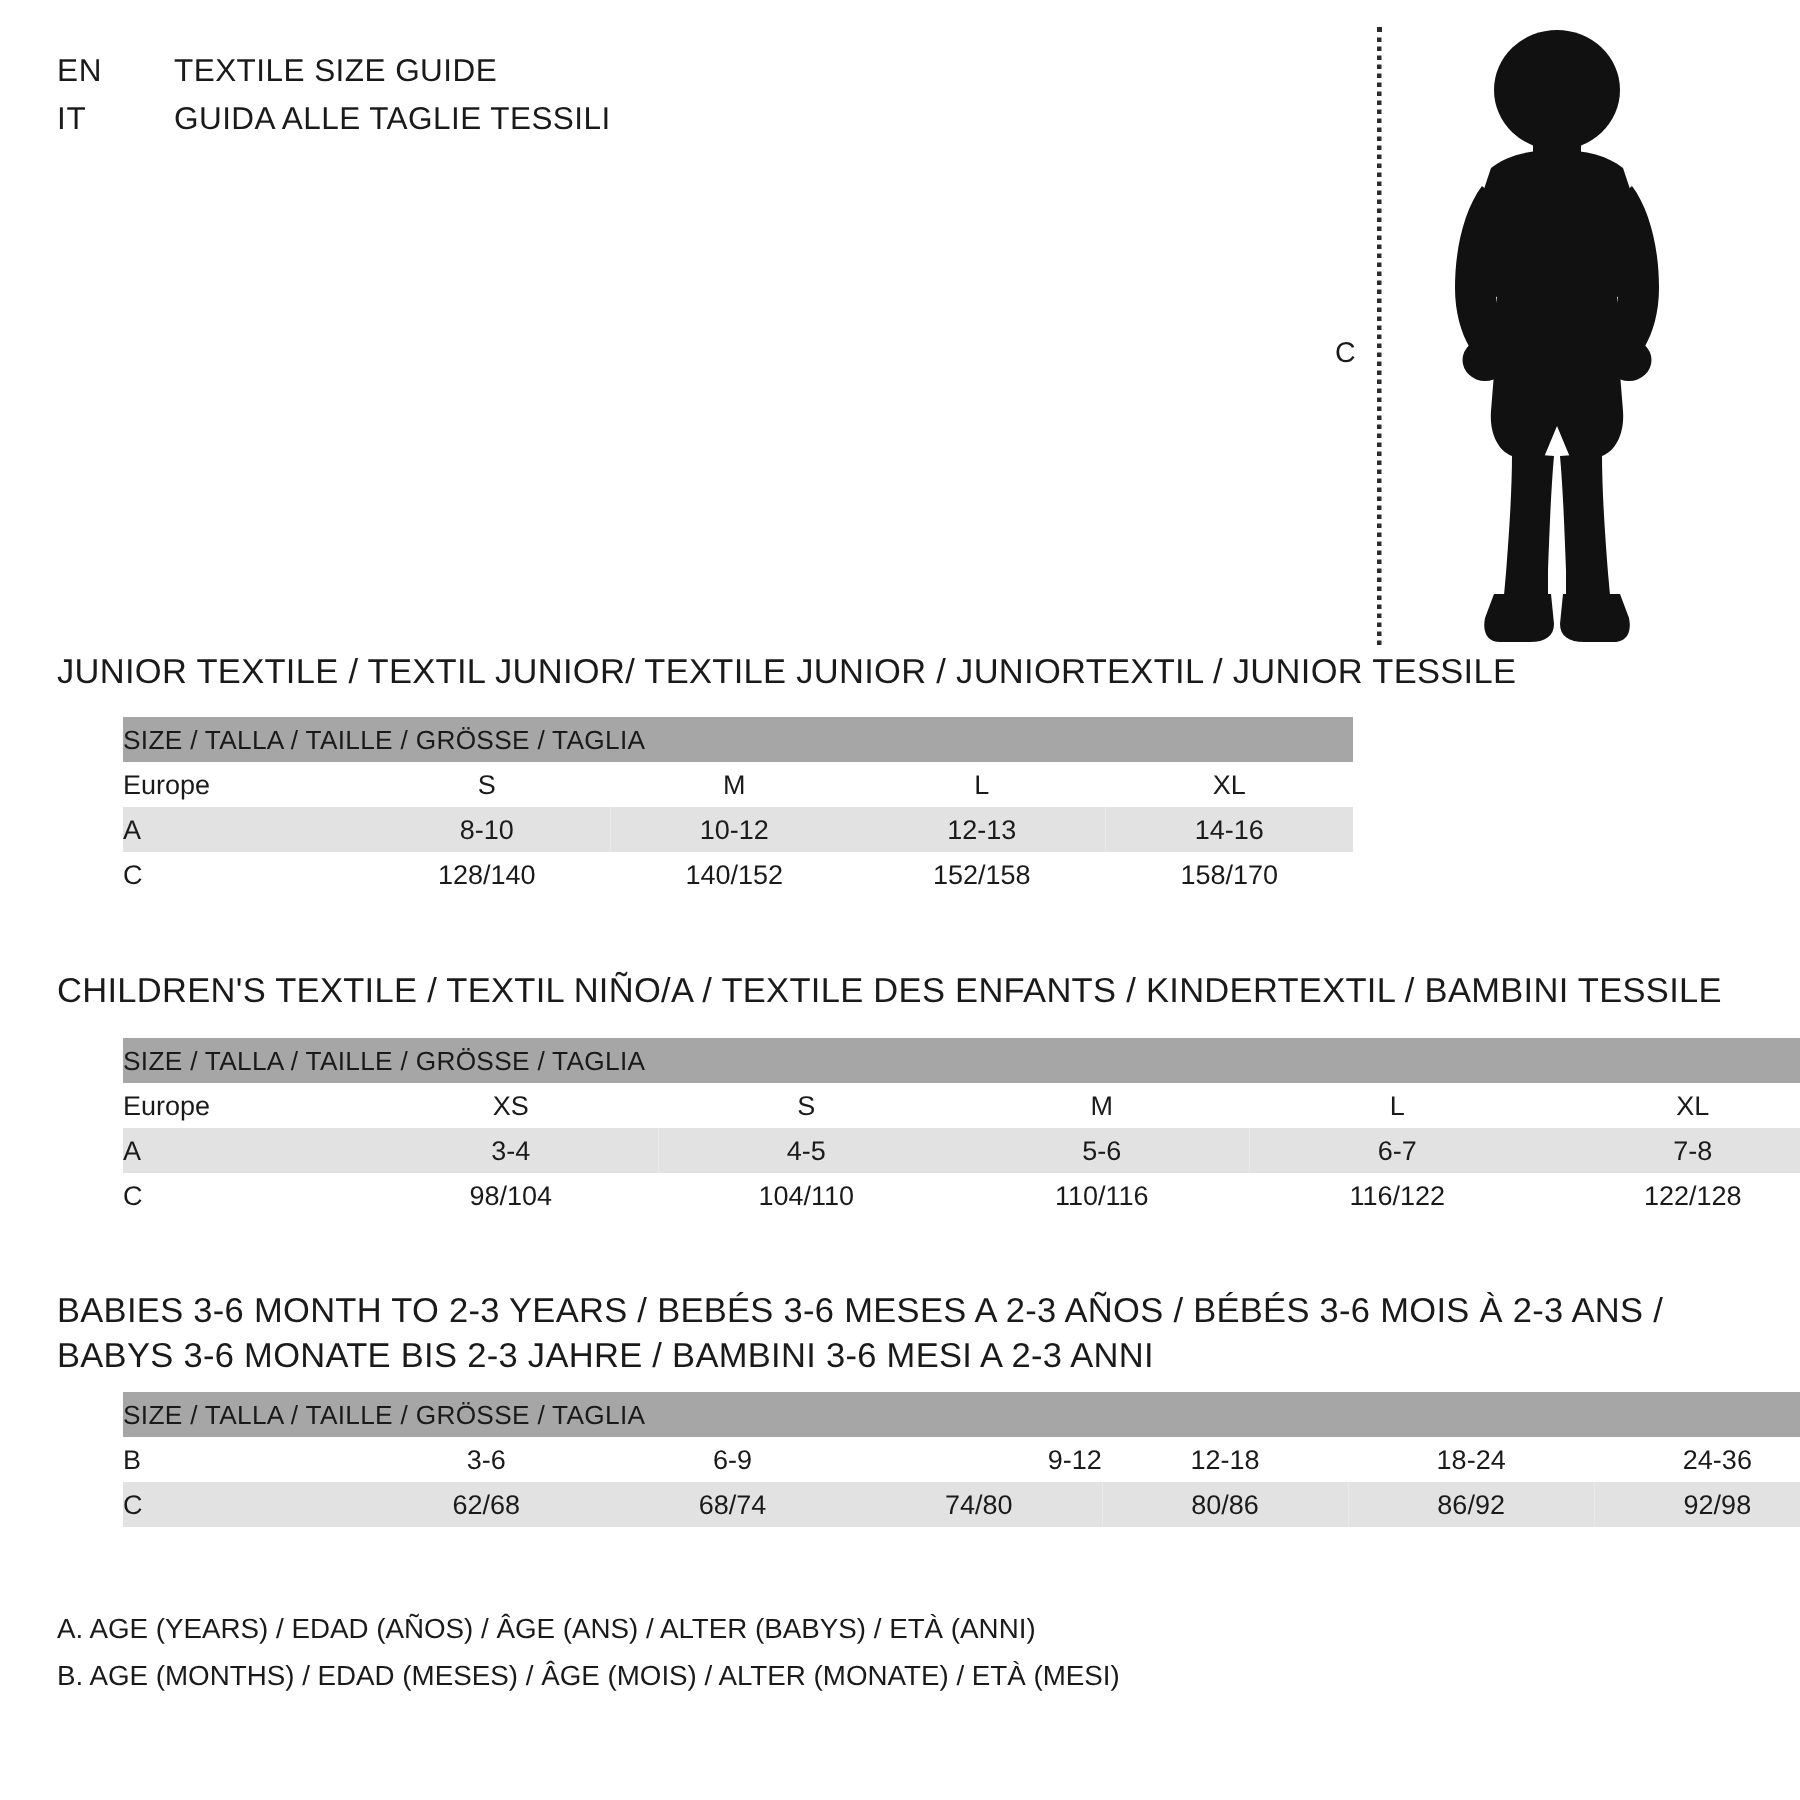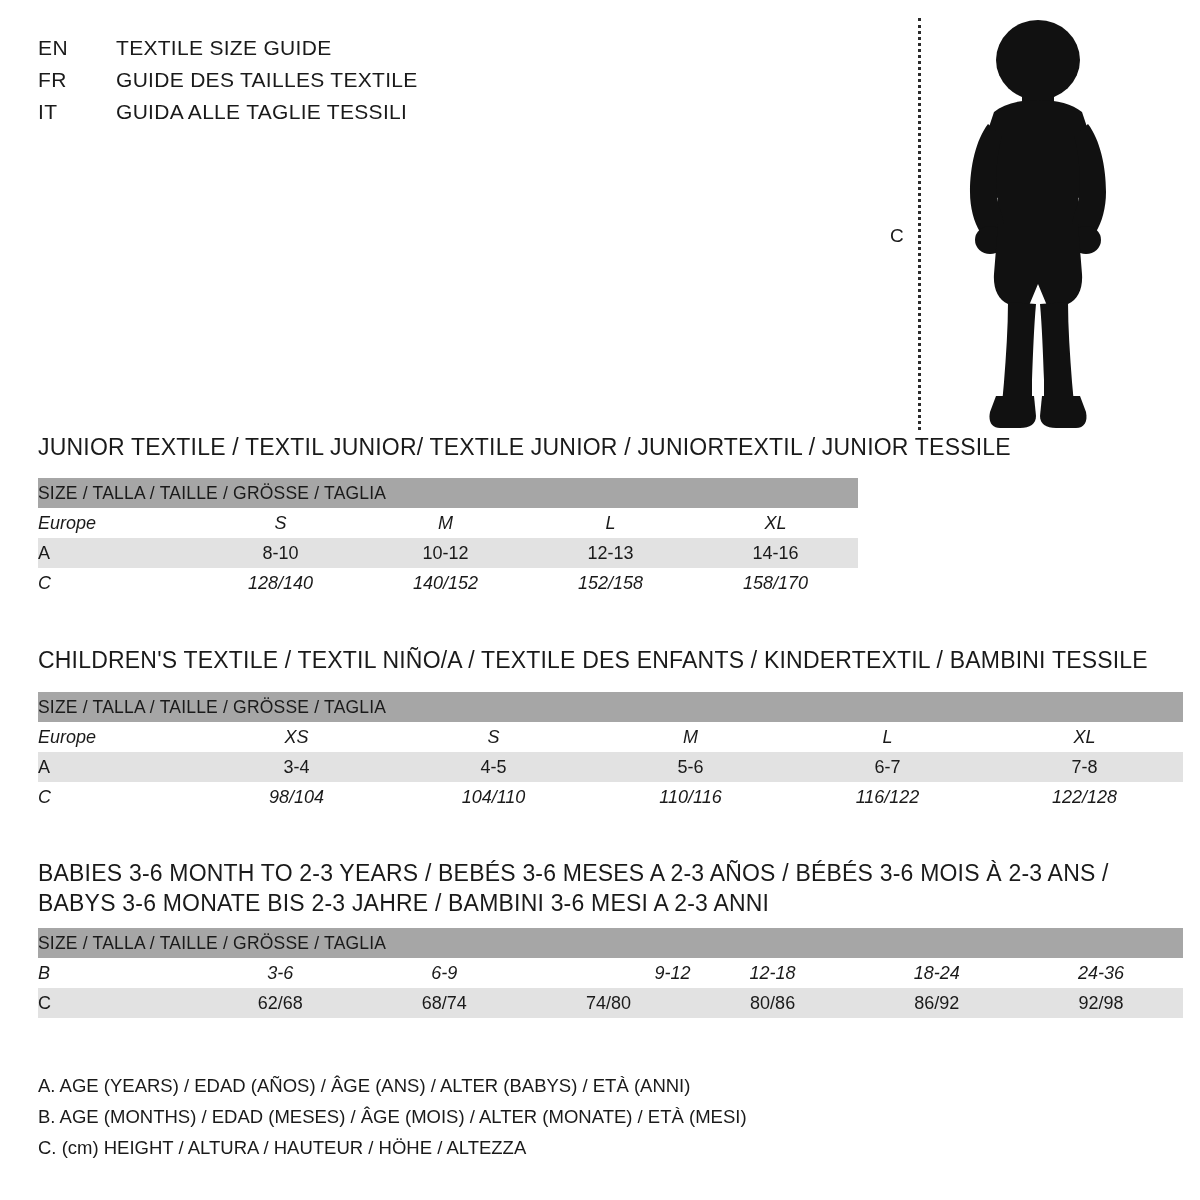--- a/index.html
+++ b/index.html
@@ -79,35 +79,36 @@
     color: #1a1a1a;
     text-transform: uppercase;
     line-height: 30px;
   }
 
   table.size-table {
     position: absolute;
     border-collapse: collapse;
     font-size: 18px;
     color: #1a1a1a;
+    margin-left: 44px;
   }
   table.size-table td {
     padding: 0;
     height: 30px;
     vertical-align: middle;
   }
   .hdr-band td {
     background: #a6a6a6;
     font-size: 17.5px;
     letter-spacing: 0.2px;
     padding-left: 8px;
     text-transform: uppercase;
   }
   .row-shade td { background: #e2e2e2; }
-  .row-plain td { background: #ffffff; font-style: italic; }
+  .row-plain td { background: #ffffff; }
   .lbl {
     padding-left: 8px;
     text-align: left;
   }
   .val { text-align: center; }
 
   
   .footnotes {
     position: absolute;
     left: 38px;
@@ -118,24 +119,20 @@
   }
   .footnotes div { white-space: nowrap; }
 </style>
 </head>
 <body>
 
 <div class="header">
   <div class="lang-row">
     <span class="lang-code">EN</span>
     <span class="lang-title">TEXTILE SIZE GUIDE</span>
-  </div>
-  <div class="lang-row">
-    <span class="lang-code">FR</span>
-    <span class="lang-title">GUIDE DES TAILLES TEXTILE</span>
   </div>
   <div class="lang-row">
     <span class="lang-code">IT</span>
     <span class="lang-title">GUIDA ALLE TAGLIE TESSILI</span>
   </div>
 </div>
 
 <div class="figure">
   <span class="c-label">C</span>
   <div class="dotted"></div>
@@ -298,14 +295,13 @@
     <td class="val">80/86</td>
     <td class="val">86/92</td>
     <td class="val">92/98</td>
   </tr>
 </tbody>
   </table>
 
 <div class="footnotes">
   <div>A. AGE (YEARS) / EDAD (AÑOS) / ÂGE (ANS) / ALTER (BABYS) / ETÀ (ANNI)</div>
   <div>B. AGE (MONTHS) / EDAD (MESES) / ÂGE (MOIS) / ALTER (MONATE) / ETÀ (MESI)</div>
-  <div>C. (cm) HEIGHT / ALTURA / HAUTEUR / HÖHE / ALTEZZA</div>
 </div>
 
 </body></html>

